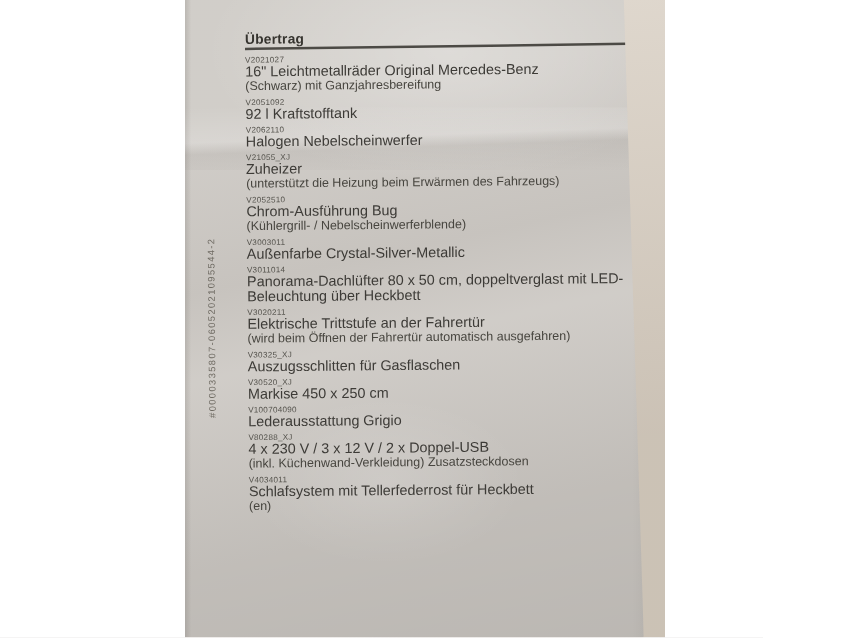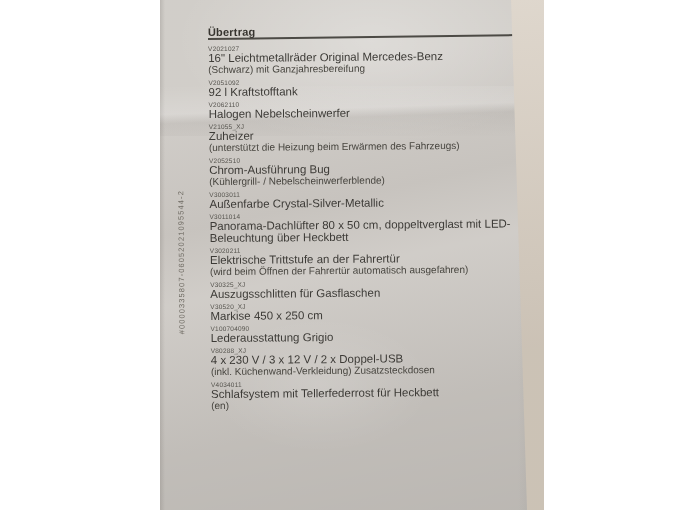--- a/index.html
+++ b/index.html
@@ -6,21 +6,20 @@
   .canvas{
     position:relative;width:680px;height:510px;background:#ffffff;overflow:hidden;
     font-family:"Liberation Sans", sans-serif;
   }
   
   .photo{
     position:absolute;left:148px;top:0;width:384px;height:510px;
     background:
       linear-gradient(175deg, rgba(255,255,255,0.25), rgba(0,0,0,0.05) 70%),
       #d6ccbf; 
-    margin-left: 12px;
   }
   .sheet{
     position:absolute;left:0;top:0;width:100%;height:100%;
     clip-path:polygon(0 0, 351px 0, 367px 510px, 0 510px);
     background:
       linear-gradient(90deg, rgba(90,85,80,0.18) 0px, rgba(90,85,80,0.0) 5px),
       linear-gradient(270deg, rgba(90,85,80,0.14) 0px, rgba(90,85,80,0.0) 26px),
       radial-gradient(280px 150px at 55% 8%, rgba(255,255,255,0.28), rgba(255,255,255,0) 70%),
       linear-gradient(168deg, rgba(255,255,255,0.12) 18%, rgba(0,0,0,0.02) 40%, rgba(255,255,255,0.10) 52%, rgba(0,0,0,0.05) 78%, rgba(0,0,0,0.08) 100%),
       #cbc7c2;

